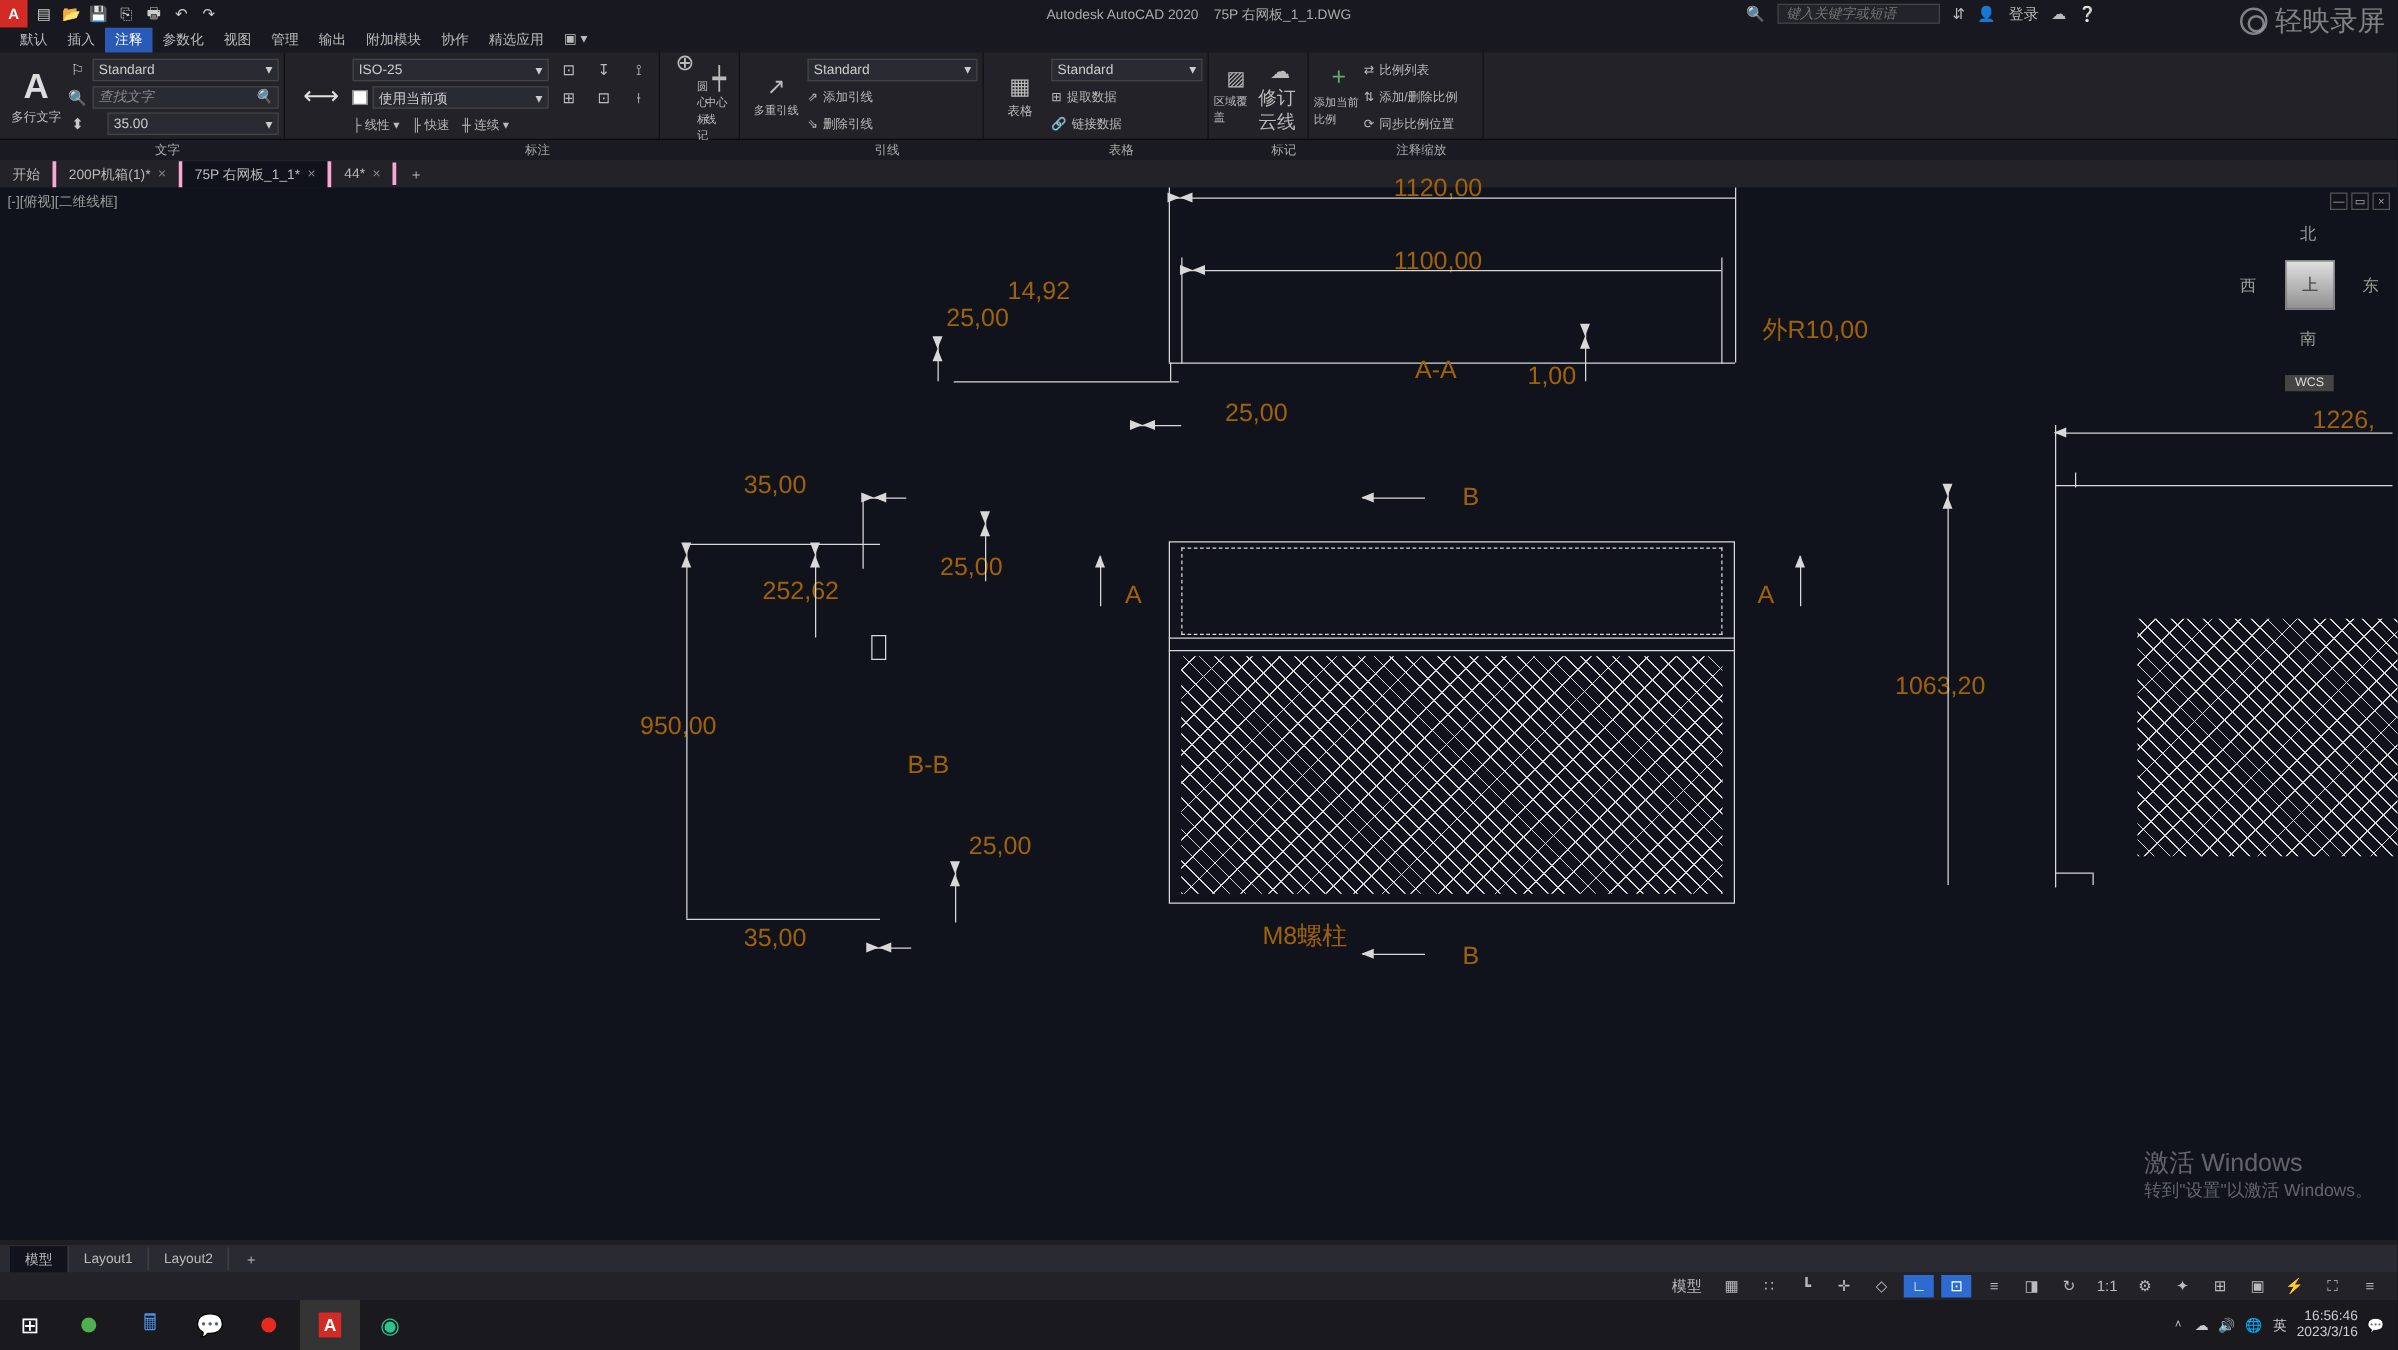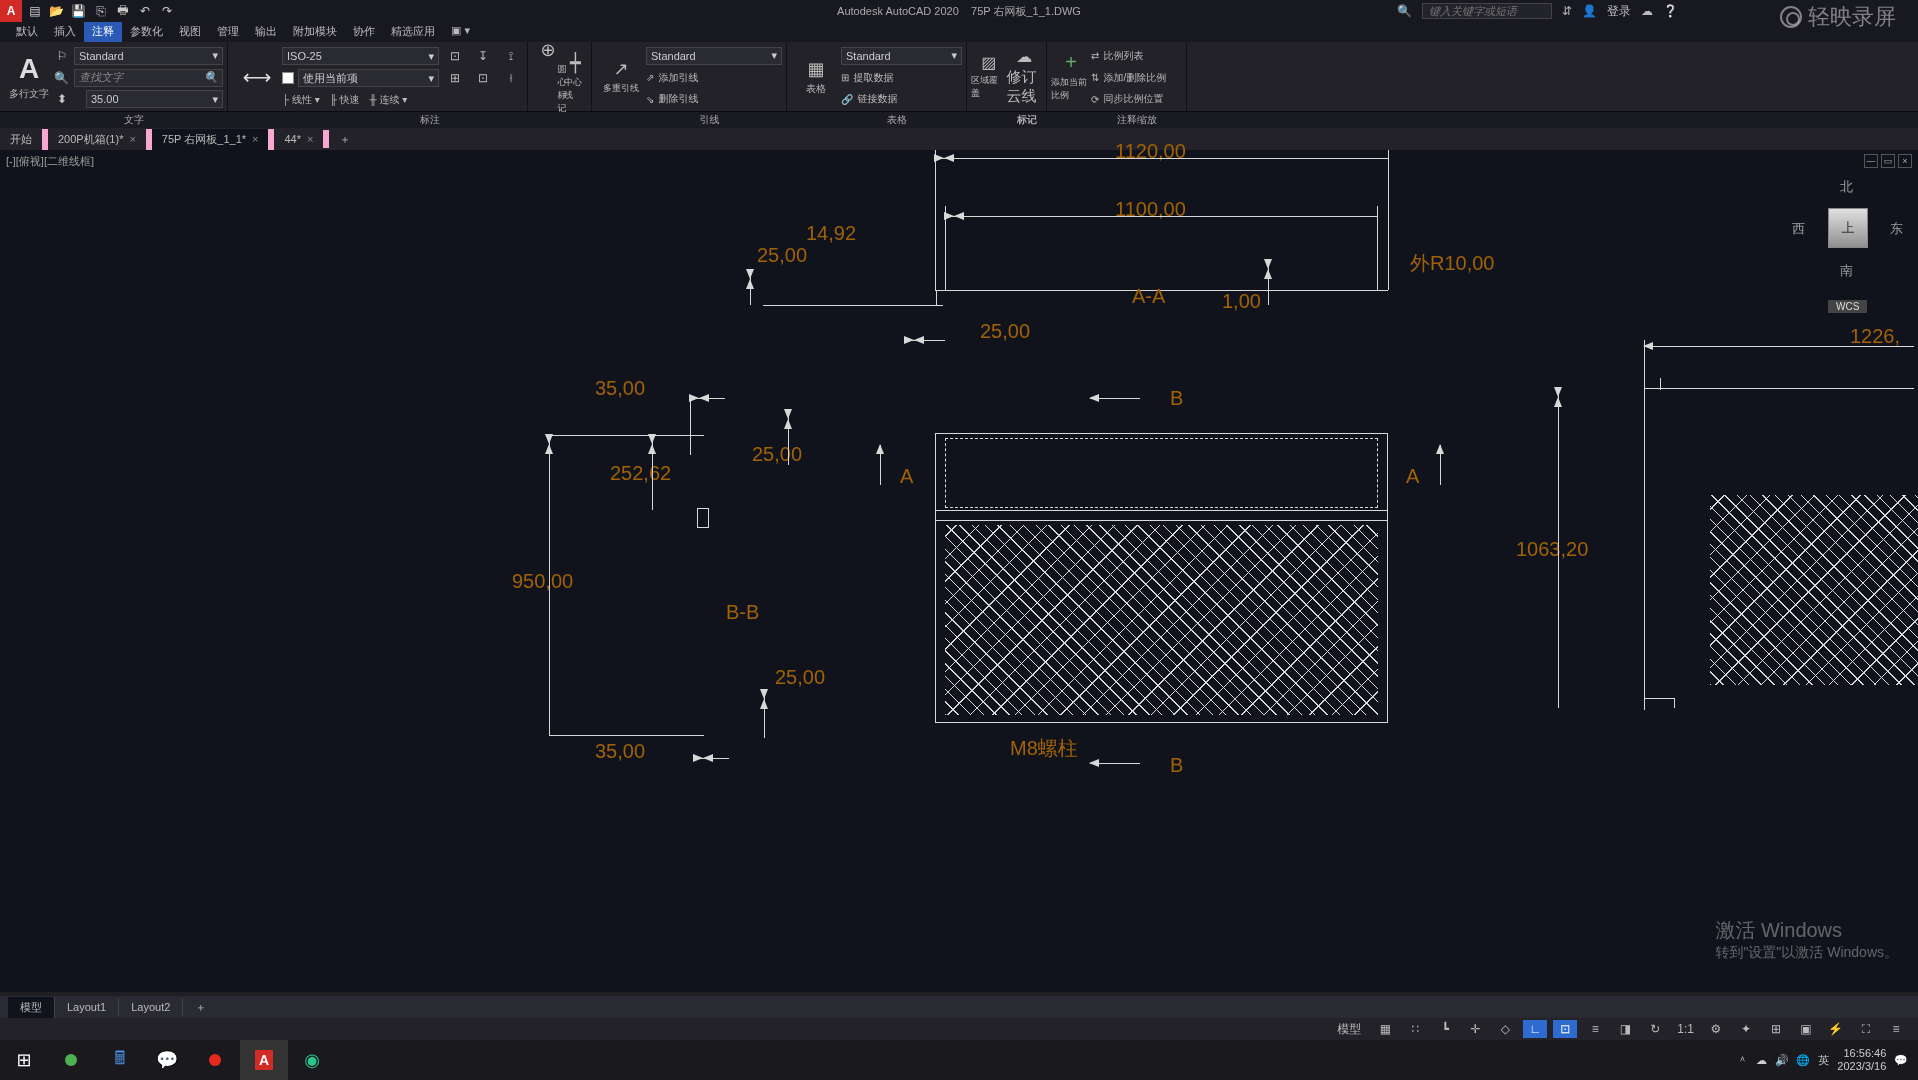--- a/index.html
+++ b/index.html
@@ -142,21 +142,21 @@
   display: flex;
   align-items: center;
 }
 .filetab {
   padding: 3px 10px;
   font-size: 11px;
   color: #bbb;
   display: flex;
   align-items: center;
   gap: 6px;
-  border-right: 6px solid #f9a8d4;
+  border-right: 3px solid #f9a8d4;
 }
 .filetab.active { background: #11131c; }
 .filetab .close { color: #888; cursor: pointer; }
 
 
 .viewport {
   position: absolute;
   top: 150px;
   left: 0;
   right: 0;
@@ -327,21 +327,21 @@
 }
 .watermark .sub {
   font-size: 14px;
   display: block;
 }
 
 
 .brand-overlay {
   position: absolute;
   top: 2px;
-  right: 22px;
+  right: 10px;
   color: rgba(200,200,200,0.6);
   font-size: 22px;
   display: flex;
   align-items: center;
   gap: 6px;
   z-index: 100;
   pointer-events: none;
 }
 .brand-circle { width: 22px; height: 22px; border: 2px solid rgba(200,200,200,0.6); border-radius: 50%; display:inline-block; position:relative;}
 .brand-circle::after{content:"";position:absolute;top:4px;left:4px;width:10px;height:10px;border:2px solid rgba(200,200,200,0.6);border-radius:50%;}
@@ -580,21 +580,21 @@
         </div>
     </div>
   </div>
 </div>
 
 <div class="panel-labels">
   <div class="panel-label" style="width:228px;">文字</div>
   <div class="panel-label" style="width:364px;">标注</div>
   <div class="panel-label" style="width:195px;">引线</div>
   <div class="panel-label" style="width:180px;">表格</div>
-  <div class="panel-label" style="width:80px;font-weight:bold;">标记</div>
+  <div class="panel-label" style="width:80px;">标记</div>
   <div class="panel-label" style="width:140px;">注释缩放</div>
 </div>
 
 <div class="filetabs">
   <div class="filetab">
       <span>开始</span>
     </div>
   <div class="filetab">
       <span>200P机箱(1)*</span>
       <span class="close">×</span>

